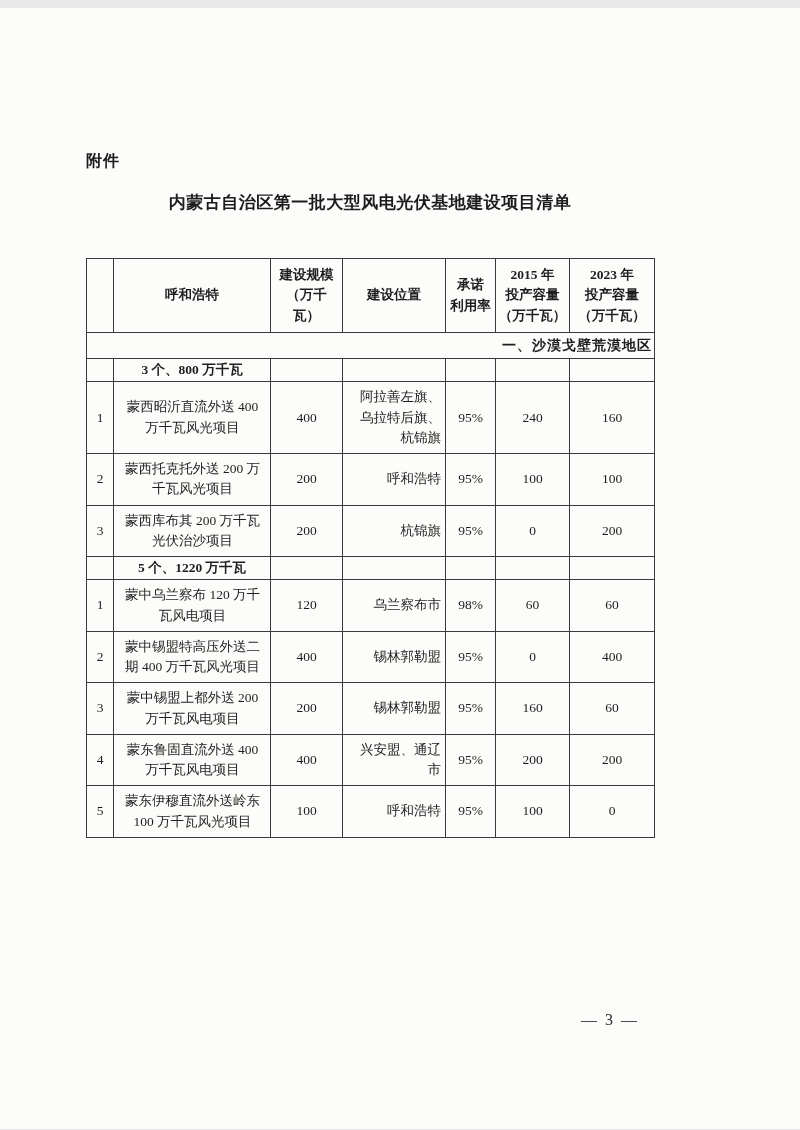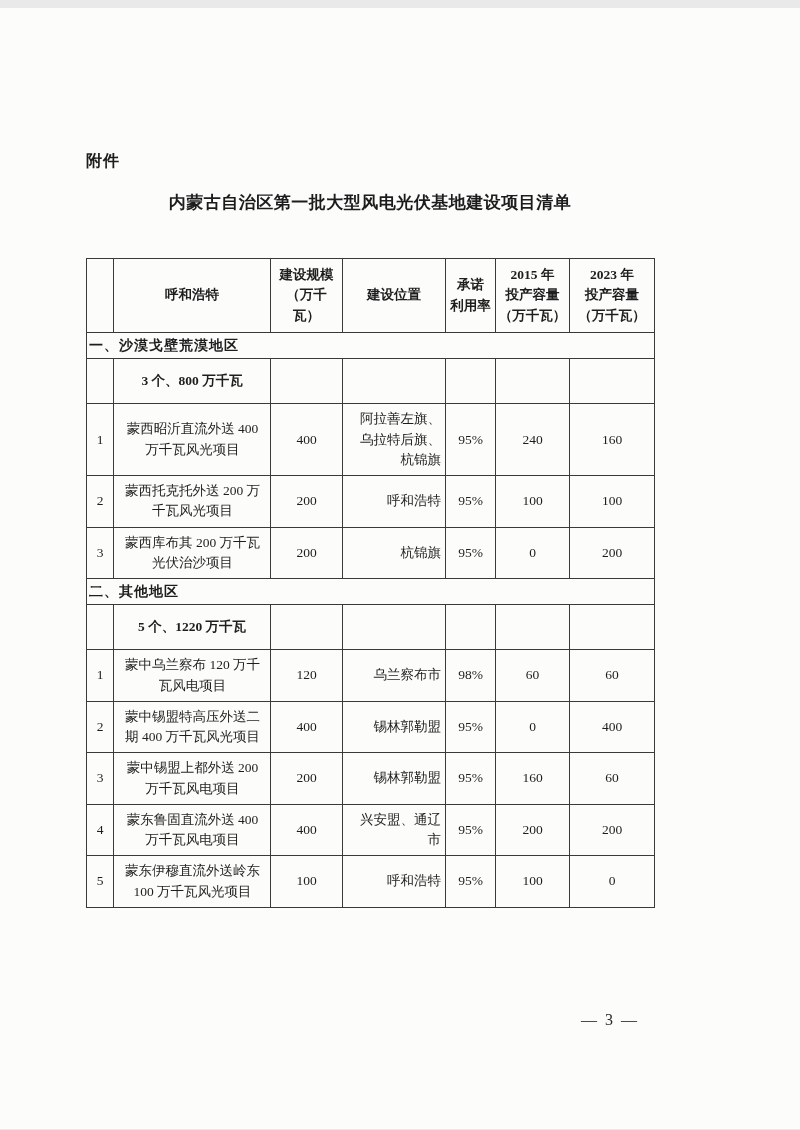--- a/index.html
+++ b/index.html
@@ -57,27 +57,27 @@
   col.c7 { width: 85px; }
   thead th {
     font-weight: bold;
     text-align: center;
     padding: 6px 2px;
     height: 74px;
   }
   thead .hl { display: block; }
   tr.section-row td {
     font-weight: bold;
-    text-align: left;
+    text-align: right;
     height: 26px;
     padding: 2px;
     font-size: 14px;
     letter-spacing: 1px;
   }
-  tr.subtotal-row td { height: 22px; padding: 12px 2px; }
+  tr.subtotal-row td { height: 22px; padding: 1px 2px; }
   tr.subtotal-row td.c-sub {
     font-weight: bold;
     text-align: center;
   }
   tr.data-row td { padding: 5px 4px; }
   td.c-no { text-align: center; }
   td.c-name { text-align: center; padding-left: 5px !important; }
   td.c-loc { text-align: right; padding-left: 6px !important; }
   td.c-num { text-align: center; }
   .page-number {
@@ -176,23 +176,20 @@
         </tr>
         <tr class="data-row">
           <td class="c-no">3</td>
           <td class="c-name">蒙西库布其 200 万千瓦光伏治沙项目</td>
           <td class="c-num">200</td>
           <td class="c-loc">杭锦旗</td>
           <td class="c-num">95%</td>
           <td class="c-num">0</td>
           <td class="c-num">200</td>
         </tr>
-        <tr class="section-row">
-          <td colspan="7">二、其他地区</td>
-        </tr>
         <tr class="subtotal-row">
           <td></td>
           <td class="c-sub">5 个、1220 万千瓦</td>
           <td></td>
           <td></td>
           <td></td>
           <td></td>
           <td></td>
         </tr>
         <tr class="data-row">

